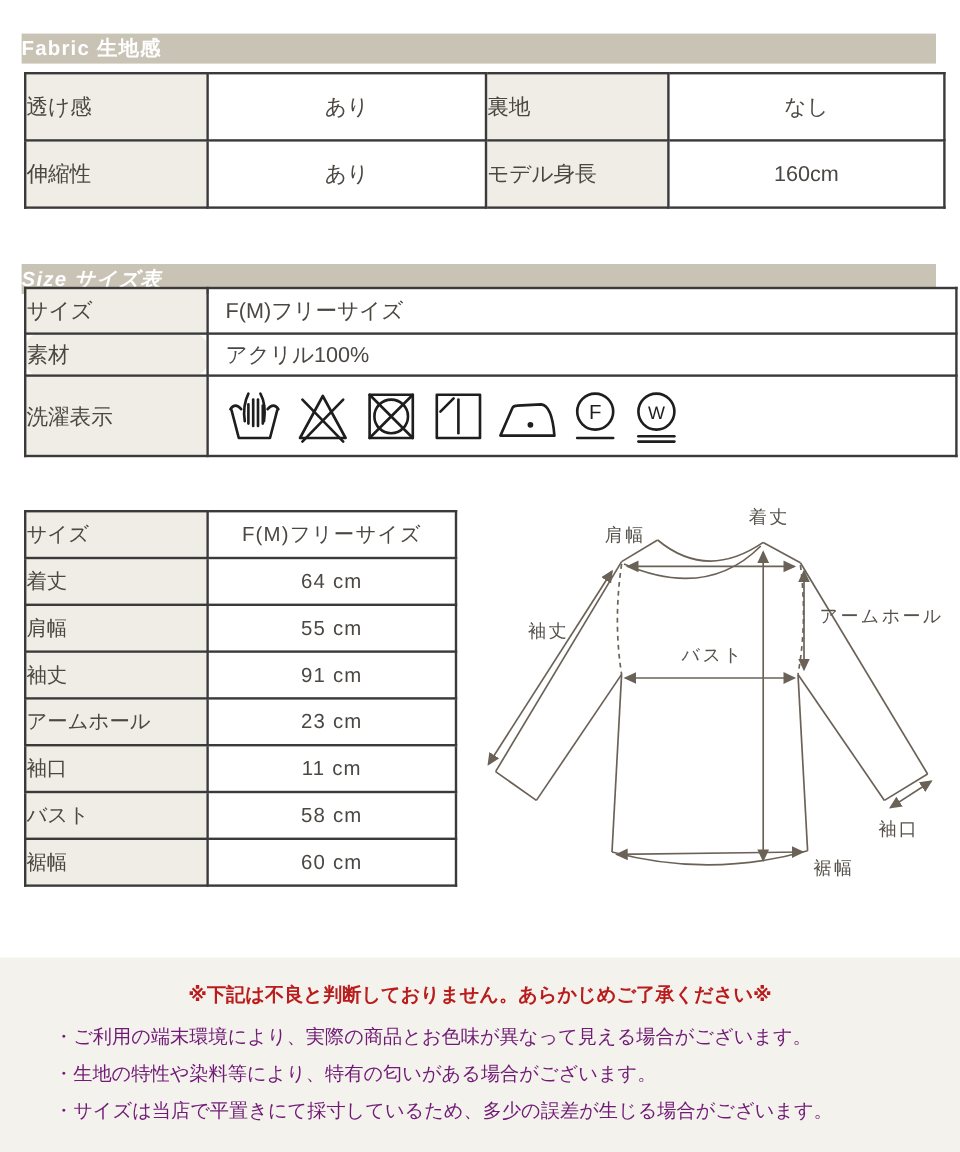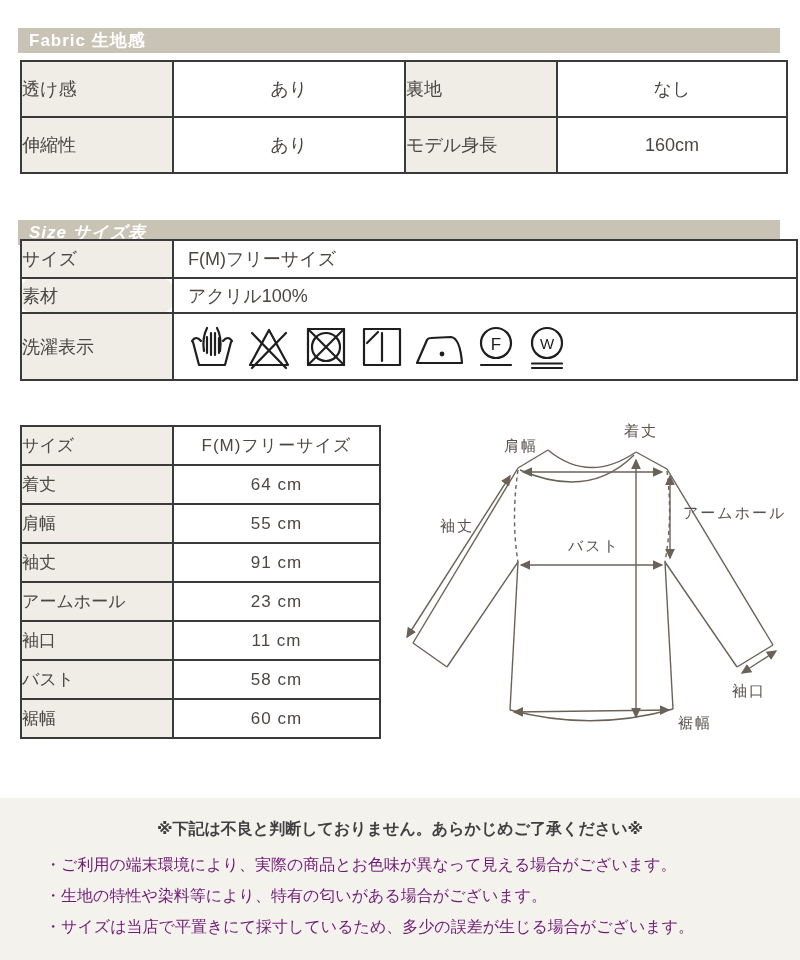--- a/index.html
+++ b/index.html
@@ -4,21 +4,21 @@
 <style>
   html,body{margin:0;padding:0;}
   body{background:#ffffff;}
   .page{
     position:relative;width:800px;height:960px;background:#ffffff;overflow:hidden;
     font-family:"Liberation Sans","DejaVu Sans",sans-serif;color:#4b4743;
   }
   .section-bar{
     position:absolute;left:18px;width:762px;height:25px;
     background:#c9c3b5;color:#ffffff;font-size:17px;font-weight:bold;
-    line-height:25px;padding-left:11px;box-sizing:border-box;letter-spacing:1px;
+    line-height:25px;box-sizing:border-box;letter-spacing:1px;
   }
   #fabric-bar{top:28px;}
   #size-bar{top:220px;font-style:italic;}
   table{border-collapse:collapse;position:absolute;table-layout:fixed;}
   td,th{border:2px solid #3a3a3a;font-weight:normal;font-size:18px;color:#4b4743;
         padding:0;overflow:hidden;white-space:nowrap;}
   th{background:#f0ede6;text-align:left;}
   td{background:#ffffff;text-align:center;margin-top:18px;}
   #fabric-table{left:20px;top:60px;}
   #fabric-table th{width:150px;height:54px;}
@@ -39,21 +39,21 @@
   #diagram text{font-size:15px;font-weight:500;fill:#57524b;letter-spacing:2px;}
   .gline{stroke:#6b6257;stroke-width:1.4;fill:none;stroke-linejoin:round;}
   .gdash{stroke-dasharray:4,3.5;}
   .garrow{stroke:#6b6257;stroke-width:1.4;fill:none;}
   .care{stroke:#1e1e1e;stroke-width:2.2;fill:none;stroke-linecap:round;stroke-linejoin:round;}
   .care text{stroke:none;fill:#1e1e1e;font-size:17px;font-weight:500;letter-spacing:0;}
   #notes{
     position:absolute;left:0;top:798px;width:800px;height:162px;background:#f4f2ed;
   }
   #notes-heading{
-    margin-top:21px;text-align:center;color:#404040;font-size:16px;font-weight:bold;
+    margin-top:21px;text-align:center;color:#b91c1c;font-size:16px;font-weight:bold;
   }
   .note-list{margin:9px 0 0 45px;}
   .note-item{font-size:16px;color:#701a75;line-height:31px;}
 </style>
 </head>
 <body>
 
 <div class="page">
 
   <div class="section-bar" id="fabric-bar">

